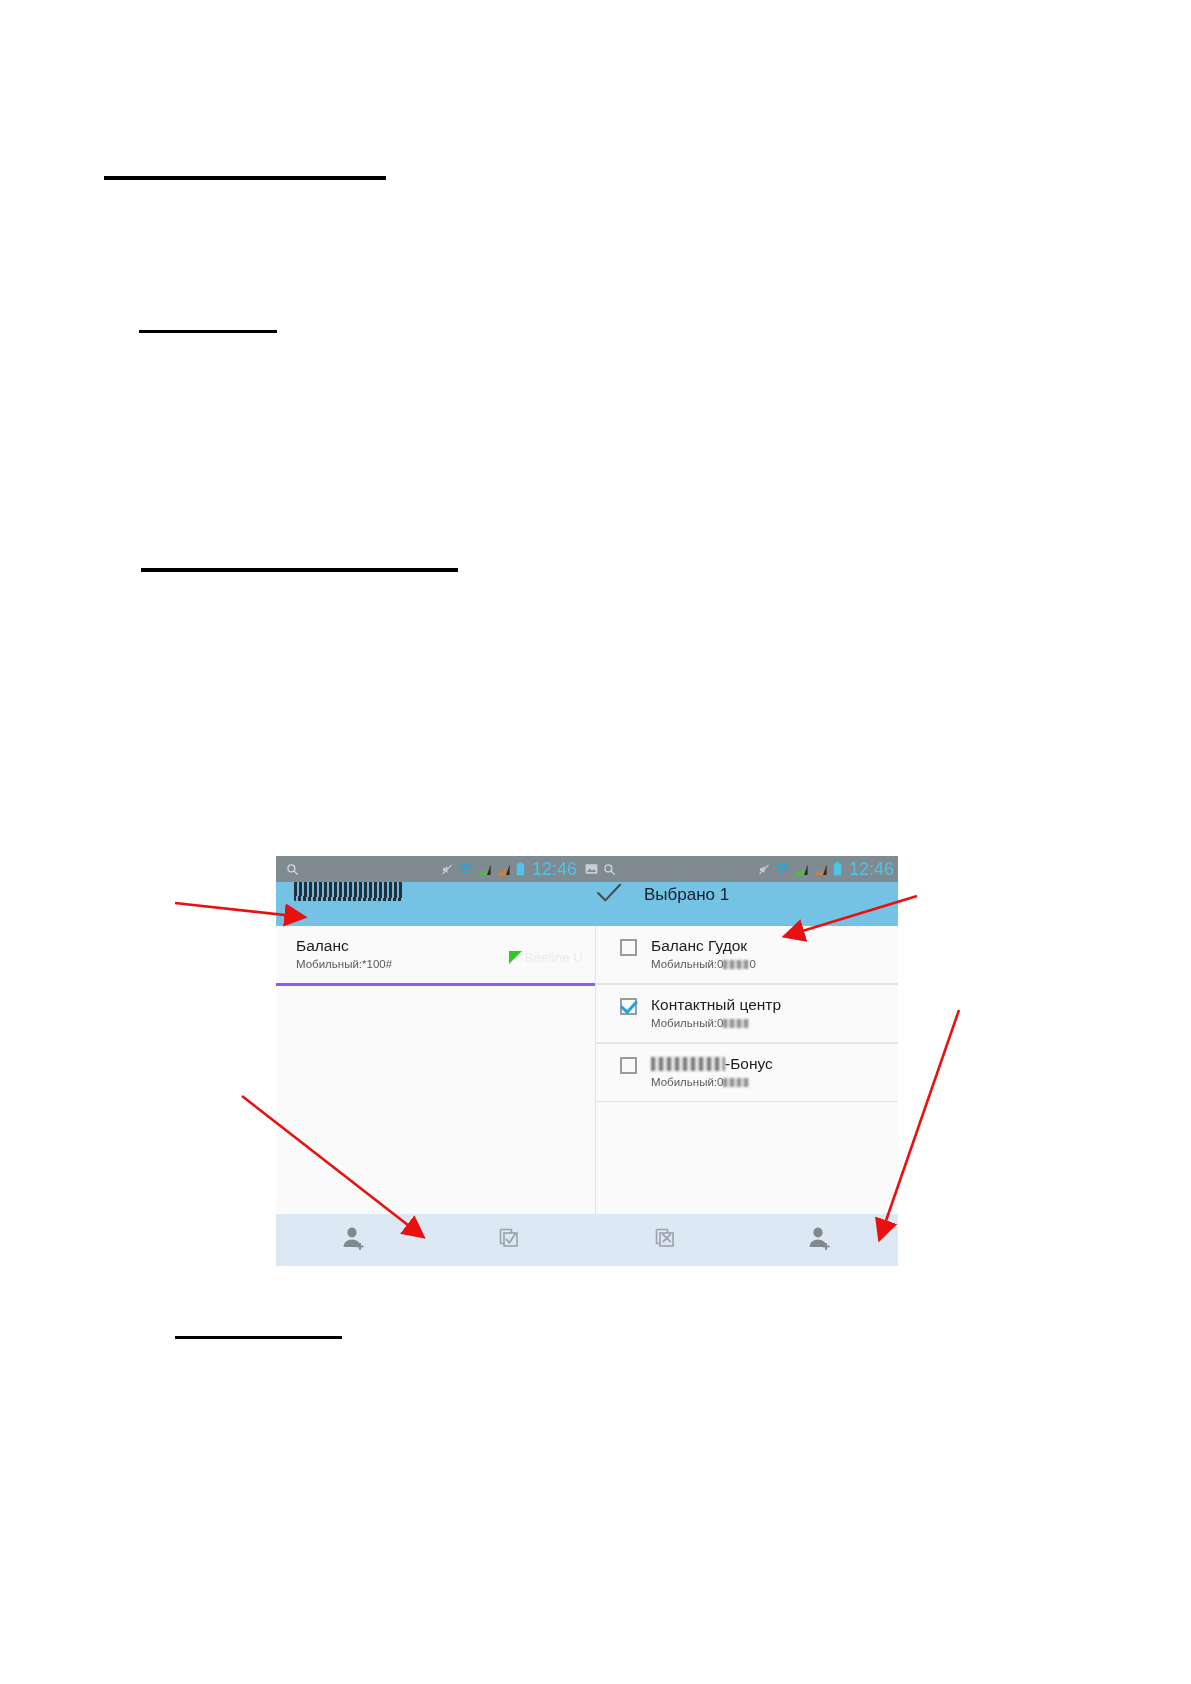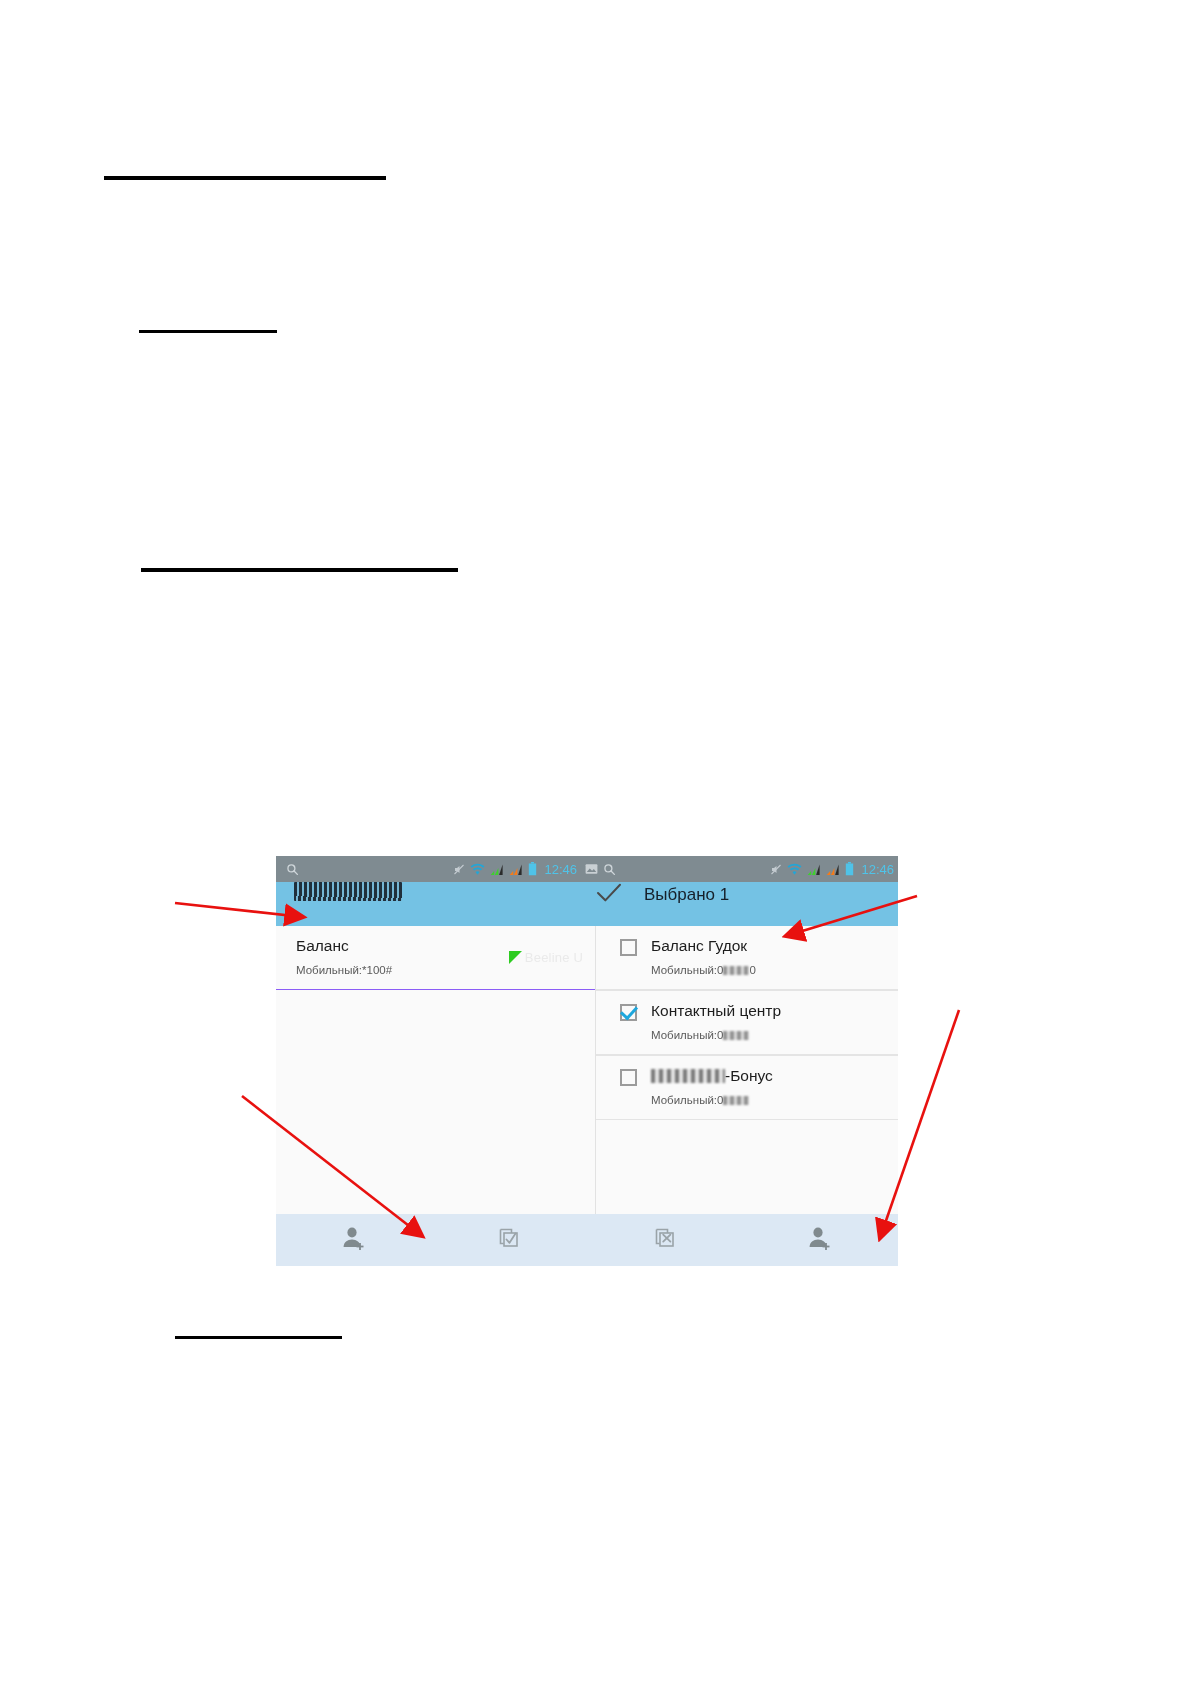--- a/index.html
+++ b/index.html
@@ -63,21 +63,21 @@
     gap: 6px;
   }
   .status-spacer { flex: 1 1 auto; }
   .status-cluster {
     display: flex;
     align-items: center;
     gap: 5px;
   }
   .status-clock {
     color: #4fc3e8;
-    font-size: 13px;
+    font-size: 18px;
     font-family: "Liberation Sans", sans-serif;
     letter-spacing: 0px;
     margin-left: 2px;
     margin-right: 2px;
   }
   .sb-icon { display: block; }
 
   
   .app-bar {
     height: 44px;
@@ -142,37 +142,37 @@
   .row {
     display: flex;
     align-items: flex-start;
     padding: 10px 0 11px 0;
     position: relative;
   }
   .row + .row { border-top: 1px solid #e4e4e4; justify-content: space-between; }
   .pane-left .row {
     padding-left: 20px;
     padding-right: 12px;
-    border-bottom: 1px solid #8b5cf6;
+    border-bottom: 3px solid #8b5cf6;
   }
   .pane-right .row { padding-left: 14px; padding-right: 10px; }
   .pane-right .row-sep { border-bottom: 1px solid #e4e4e4; }
 
   .row-texts { flex: 1 1 auto; min-width: 0; }
   .row-title {
     font-size: 15.5px;
     color: #1d1d1d;
     line-height: 19px;
     white-space: nowrap;
   }
   .row-sub {
     font-size: 11.5px;
     color: #5a5a5a;
     line-height: 16px;
-    margin-top: 7px;
+    margin-top: 1px;
     display: flex;
     align-items: center;
     white-space: nowrap;
   }
   .blur-num {
     display: inline-block;
     width: 26px;
     height: 9px;
     margin: 0 0px 0 0px;
     background:

